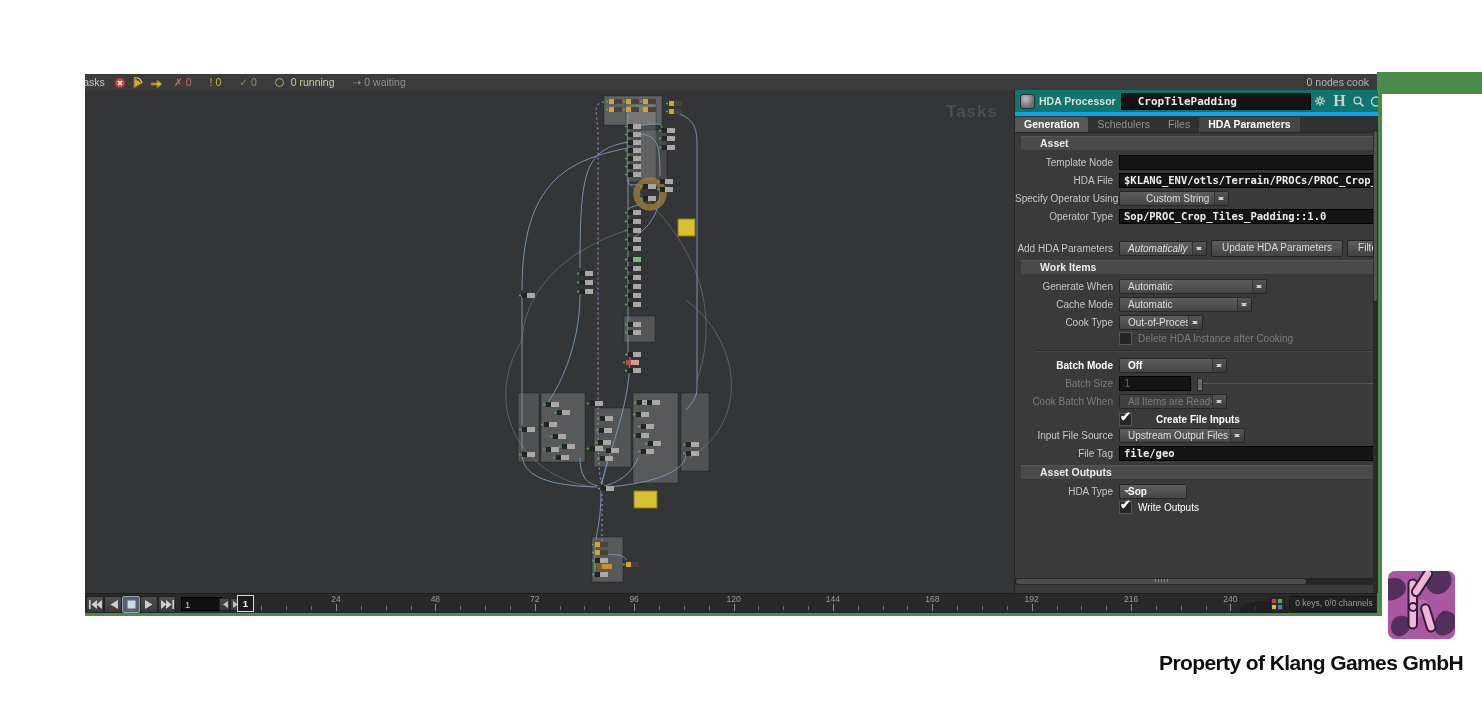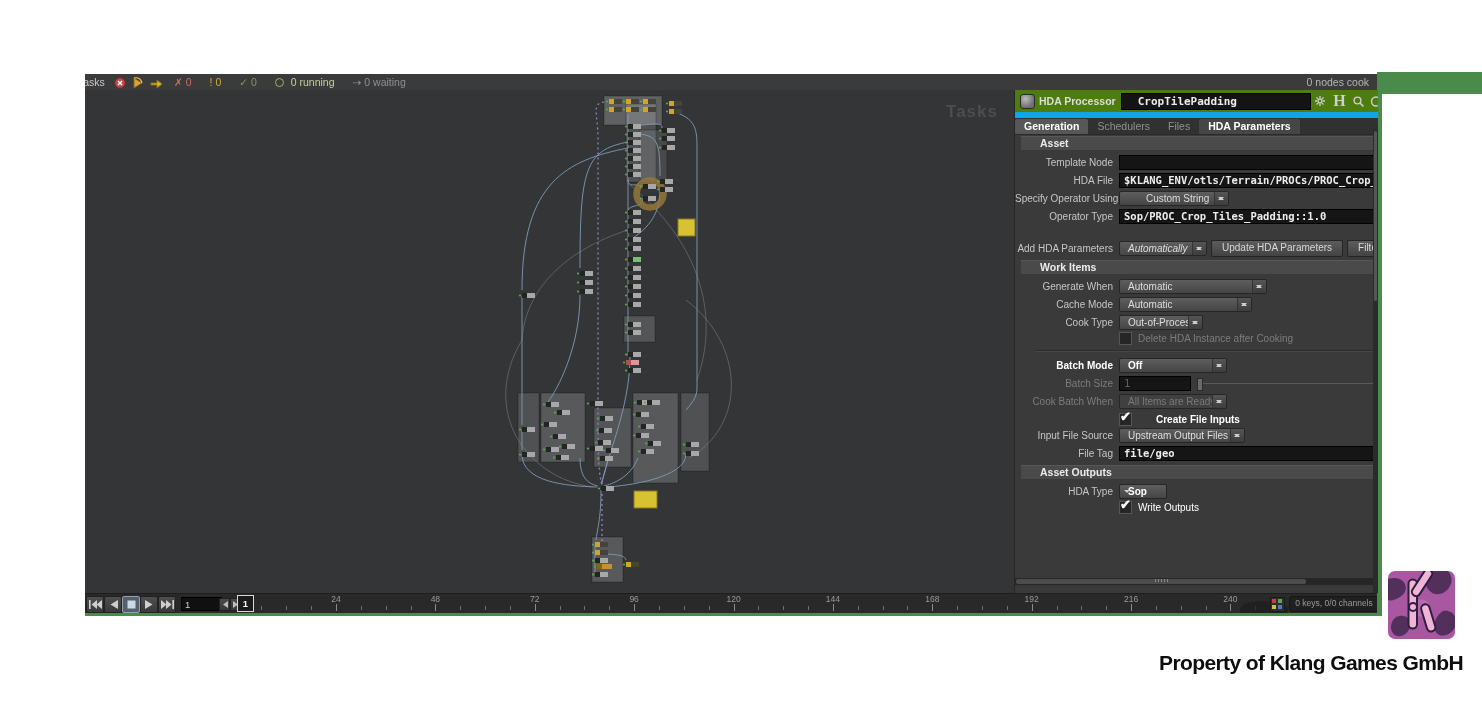--- a/index.html
+++ b/index.html
@@ -18,21 +18,21 @@
   .st-run{color:#c2d394;} .st-wait{color:#8f8f8f;}
   .run-dot{display:inline-block;width:7px;height:7px;border:1.5px solid #9ab26a;border-radius:50%;
            vertical-align:-1px;margin-right:4px;}
   #tb-right{margin-left:auto;margin-right:8px;color:#b4b4b4;white-space:nowrap;}
   
   #network{position:absolute;left:85px;top:90px;width:929px;height:503px;background:#333536;overflow:hidden;}
   #net-watermark{position:absolute;right:16px;top:12px;font-size:17px;font-weight:bold;color:#4b4e4f;letter-spacing:1px;}
   
   #panel{position:absolute;left:1014px;top:90px;width:363px;height:503px;background:#3a3a3a;overflow:hidden;
          border-left:1px solid #262626;color:#c8c8c8;}
-  #panel-header{height:22px;background:#4d7c0f;display:flex;align-items:center;border-bottom:6px solid #0ea5e9;justify-content:space-between;}
+  #panel-header{height:22px;background:#0f766e;display:flex;align-items:center;border-bottom:4px solid #0ea5e9;justify-content:space-between;}
   #ph-icon{width:13px;height:13px;border-radius:3px;margin:0 4px 0 5px;
            background:radial-gradient(circle at 35% 30%,#bdbdbd,#6e6e6e 70%);border:1px solid #2a2a2a;}
   #ph-type{font-size:10.5px;font-weight:bold;color:#dcdcdc;white-space:nowrap;margin-right:5px;}
   #ph-name{flex:1;height:15px;background:#141414;border:1px solid #000;color:#ececec;
            font:bold 11px "DejaVu Sans Mono",monospace;padding:0 16px;min-width:0;}
   .ph-tool{width:19px;height:16px;display:flex;align-items:center;justify-content:center;flex:0 0 auto;color:#cfcfcf;}
   #tabs{height:16px;background:#313131;display:flex;align-items:flex-end;border-bottom:1px solid #2a2a2a;}
   .tab{height:15px;line-height:15px;padding:0 9px;font-size:10.5px;color:#909090;white-space:nowrap;}
   .tab.sel{background:#575757;color:#fff;font-weight:bold;border-radius:2px 2px 0 0;}
   .tab.hl{background:#464646;color:#fff;font-weight:bold;border-radius:2px 2px 0 0;}
@@ -736,21 +736,21 @@
         <div class="pctrl">
             <div class="inp grow">file/geo</div>
           </div>
       </div>
 
       <div class="psec">Asset Outputs</div>
 
       <div class="prow" style="margin-top:2px;">
         <span class="plabel">HDA Type</span>
         <div class="pctrl">
-          <div class="dd" style="width:48px;flex-direction:column;">
+          <div class="dd" style="width:68px;flex-direction:column;">
             <span class="txt" style="color:#fff;font-weight:bold;">Sop</span>
               <span class="arr"></span>
           </div>
         </div>
       </div>
       <div class="prow short">
         <span class="plabel"></span>
         <div class="pctrl">
           <span class="cb">
               <span class="mark">✔</span>

